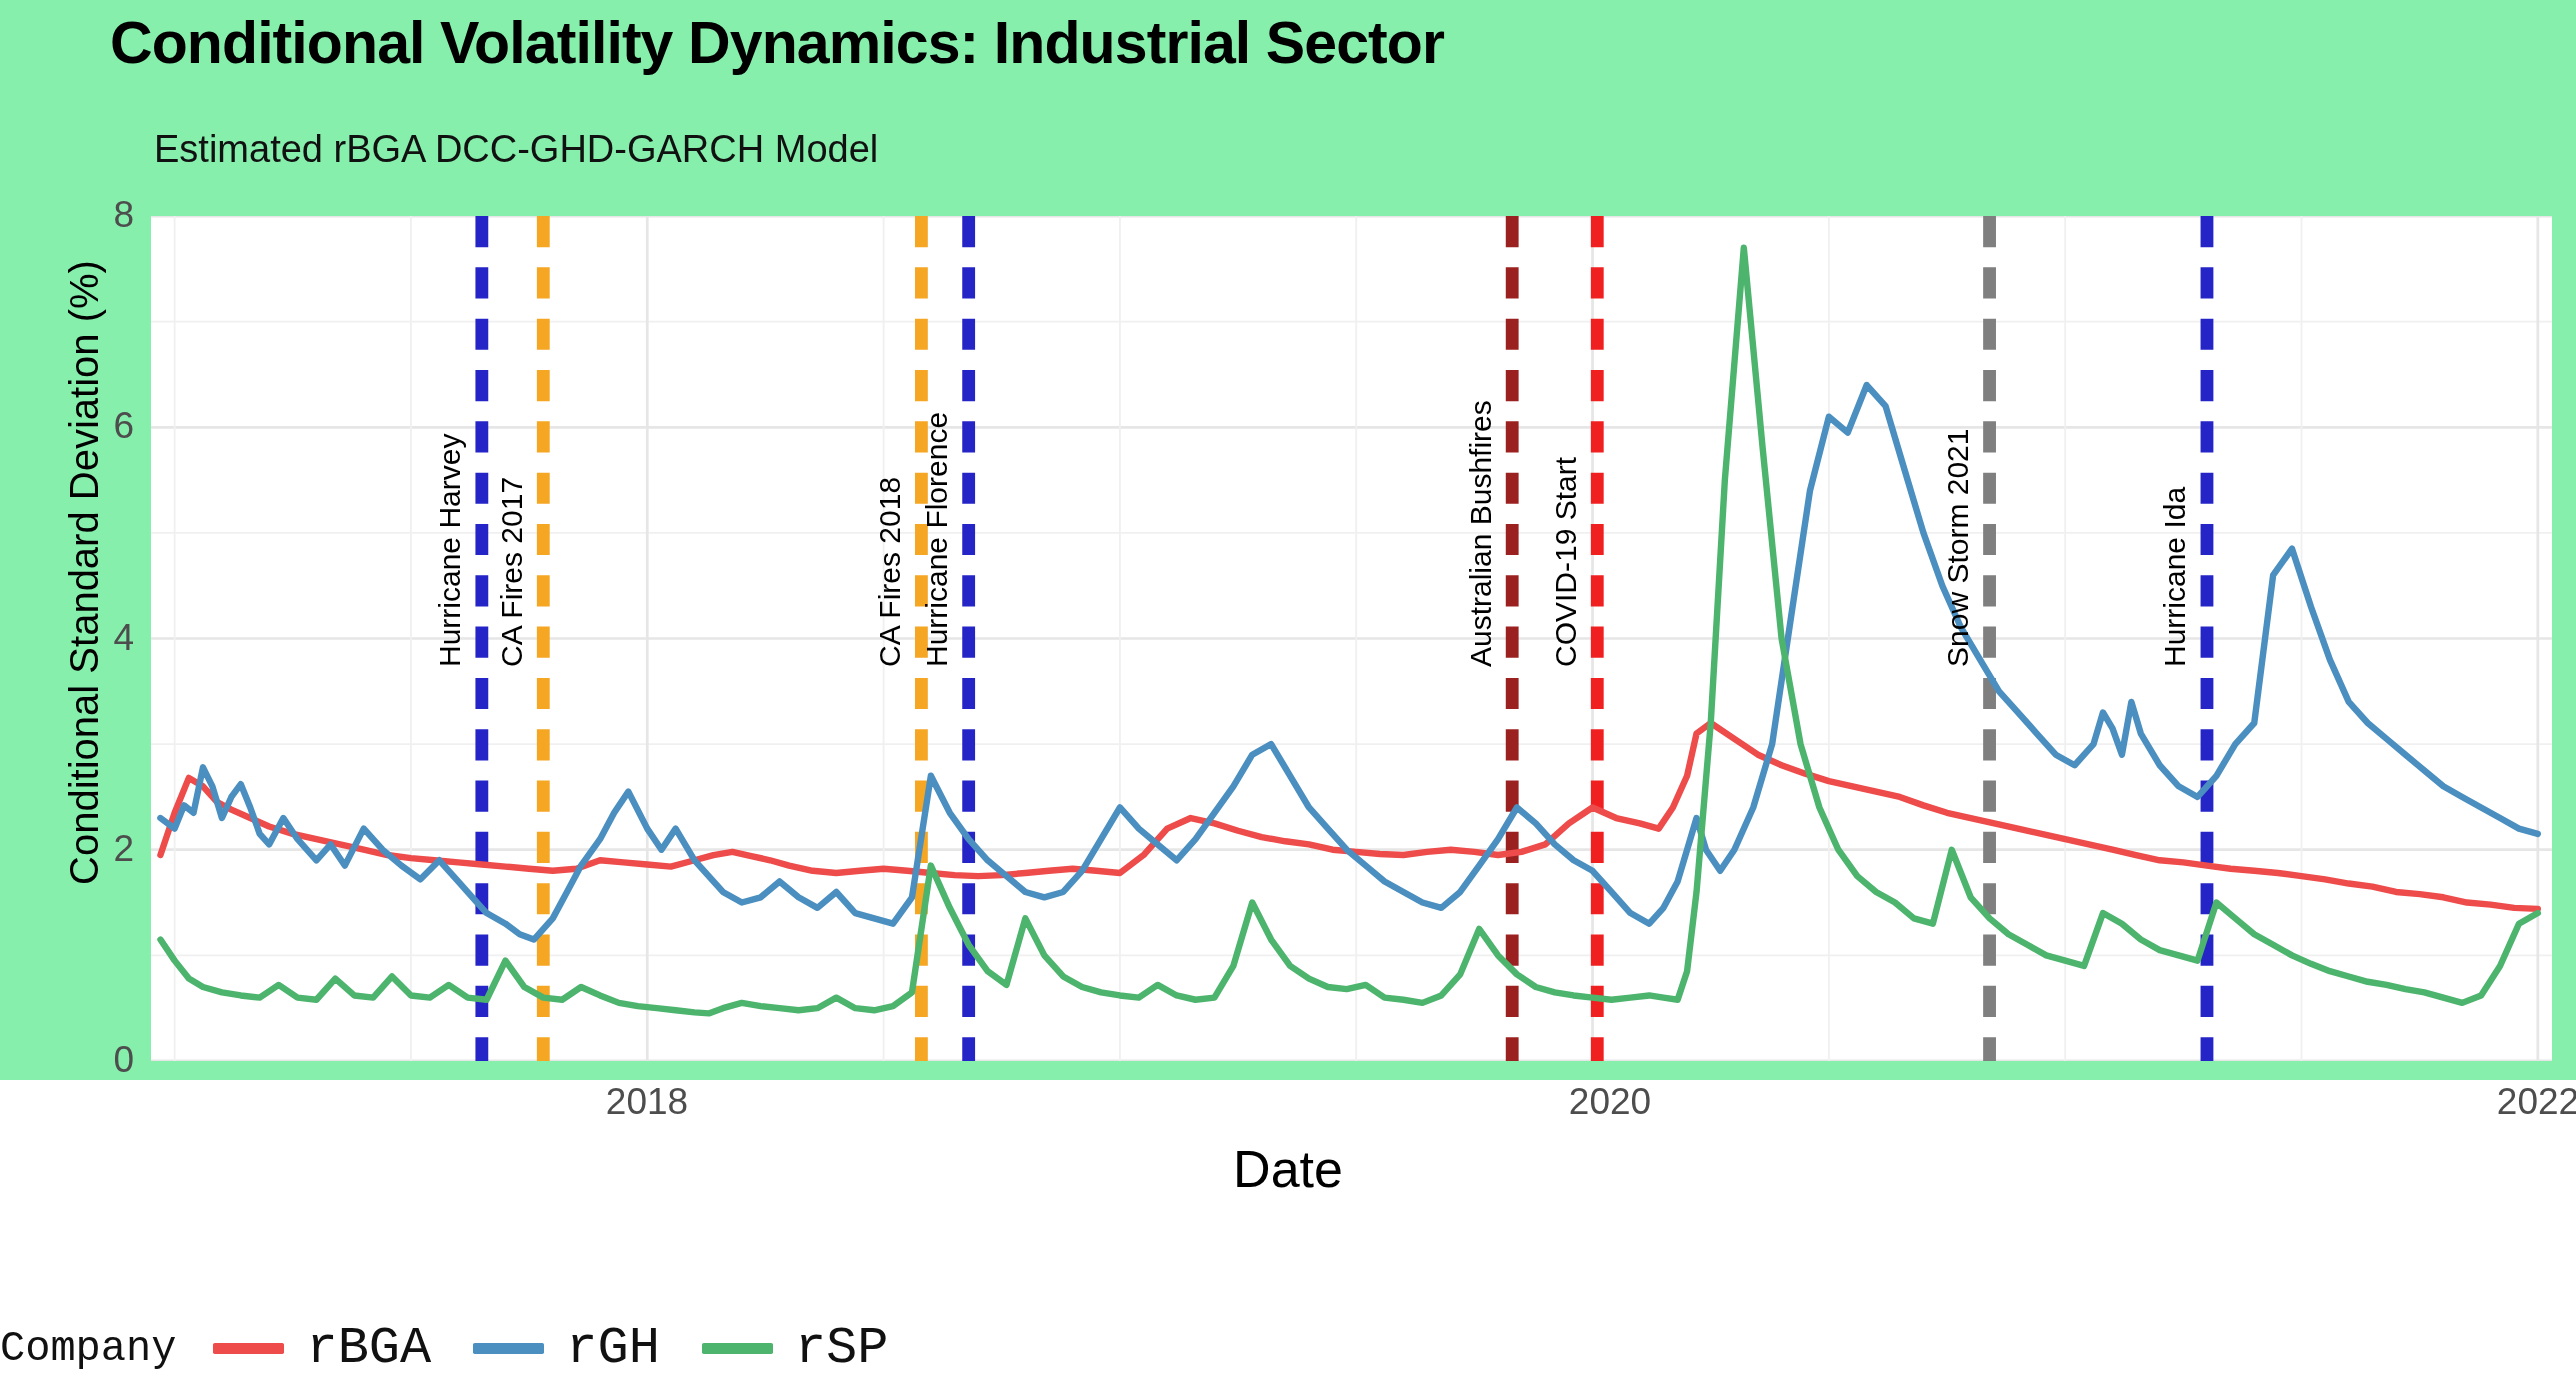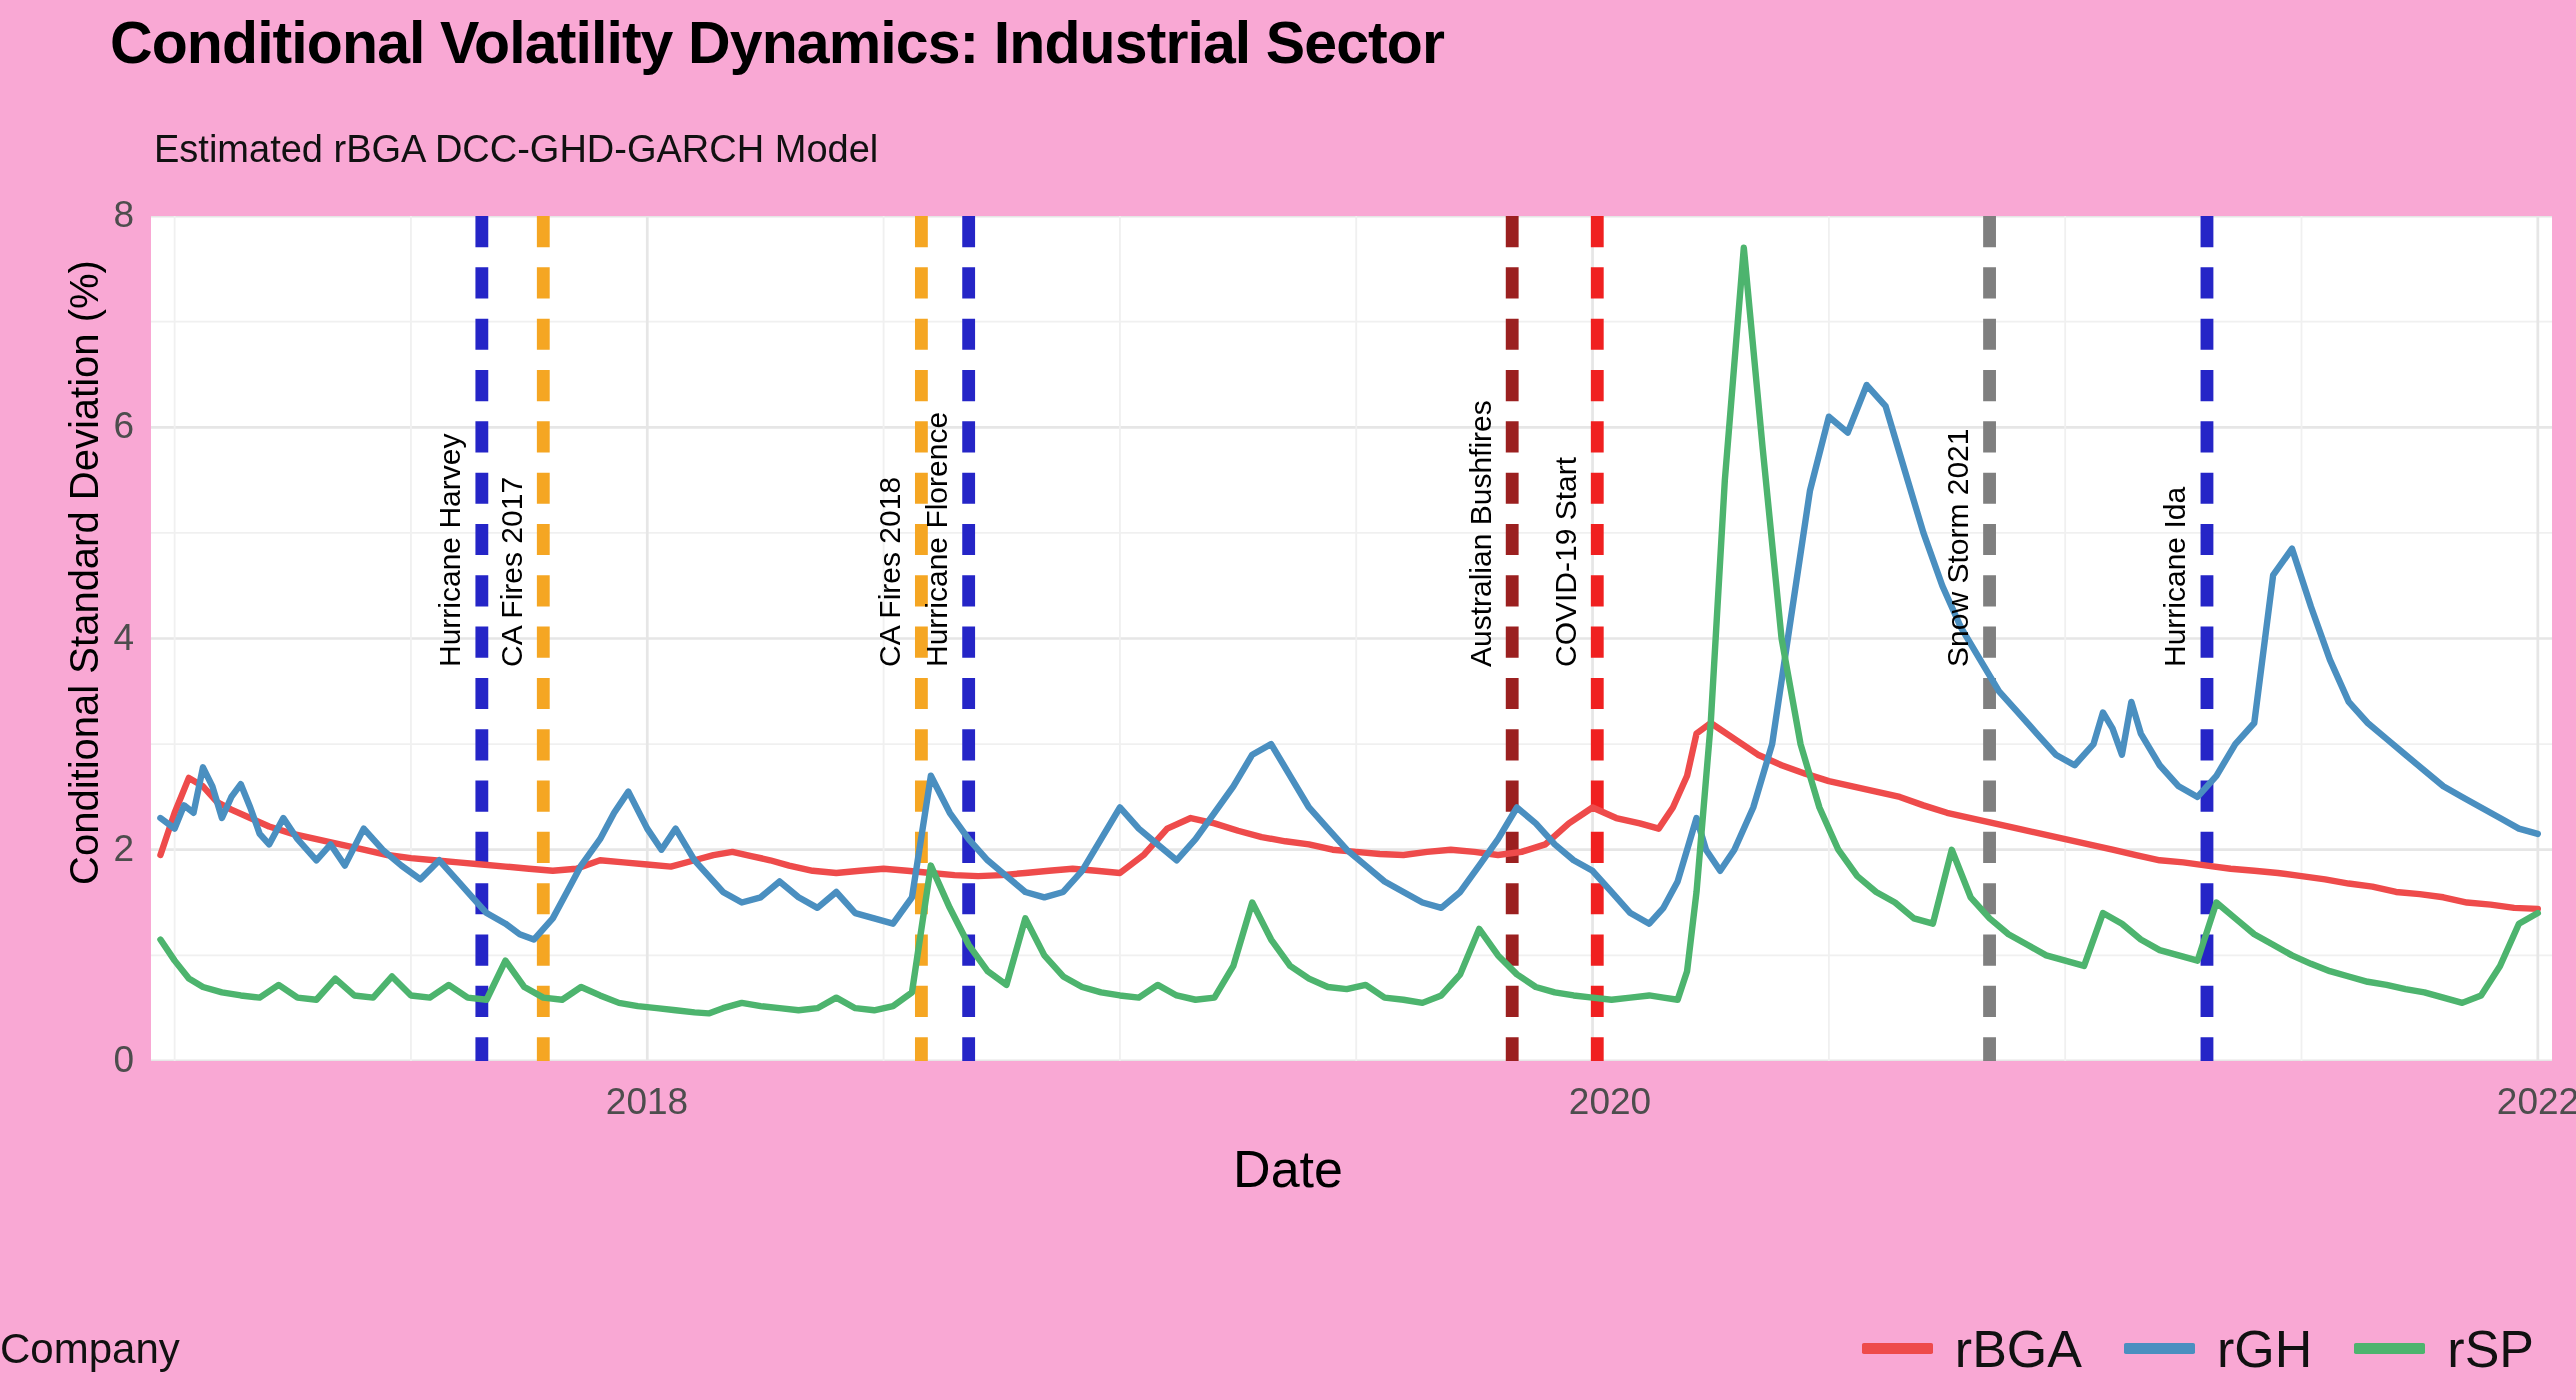--- a/index.html
+++ b/index.html
@@ -1,17 +1,17 @@
 <!DOCTYPE html>
 <html style="font-size:14.7px"><head>
 <meta charset="utf-8">
 <style>
   html,body{margin:0;padding:0;background:#ffffff;}
   body{width:2576px;height:1400px;font-family:"Liberation Sans",sans-serif;color:#000;overflow:hidden;}
-  #root{position:relative;width:2576px;height:1400px;background:#f9a8d4;}
+  #root{position:relative;width:2576px;height:1080px;background:#86efac;}
 
   .title{
     position:absolute;left:110px;top:9.2px;
     font-size:59px;font-weight:bold;letter-spacing:-0.9px;
     white-space:nowrap;color:#000;
   }
   .subtitle{
     position:absolute;left:154px;top:128px;
     font-size:38px;font-weight:normal;white-space:nowrap;color:#111;
   }
@@ -40,21 +40,21 @@
   #plot{position:absolute;left:151px;top:216px;width:2401px;height:845px;}
   #plot svg{display:block;}
 
   .evlabel{
     position:absolute;font-size:30px;color:#000;white-space:nowrap;
     transform-origin:left bottom;
   }
 
   #legend{
     position:absolute;left:0;top:1312px;width:2576px;height:73px;
-    display:flex;align-items:center;justify-content:space-between;gap:0;
+    display:flex;align-items:center;justify-content:flex-start;gap:0;font-family:Liberation Mono, monospace;
   }
   .legend-title{font-size:42px;color:#111;margin-right:37px;white-space:nowrap;}
   .legend-item{display:flex;align-items:center;margin-right:42px;}
   .legend-key{width:71px;height:11px;border-radius:1.8px;margin-right:22px;}
   .legend-text{font-size:52px;color:#111;white-space:nowrap;}
 </style>
 </head>
 <body>
 
 <div id="root">

